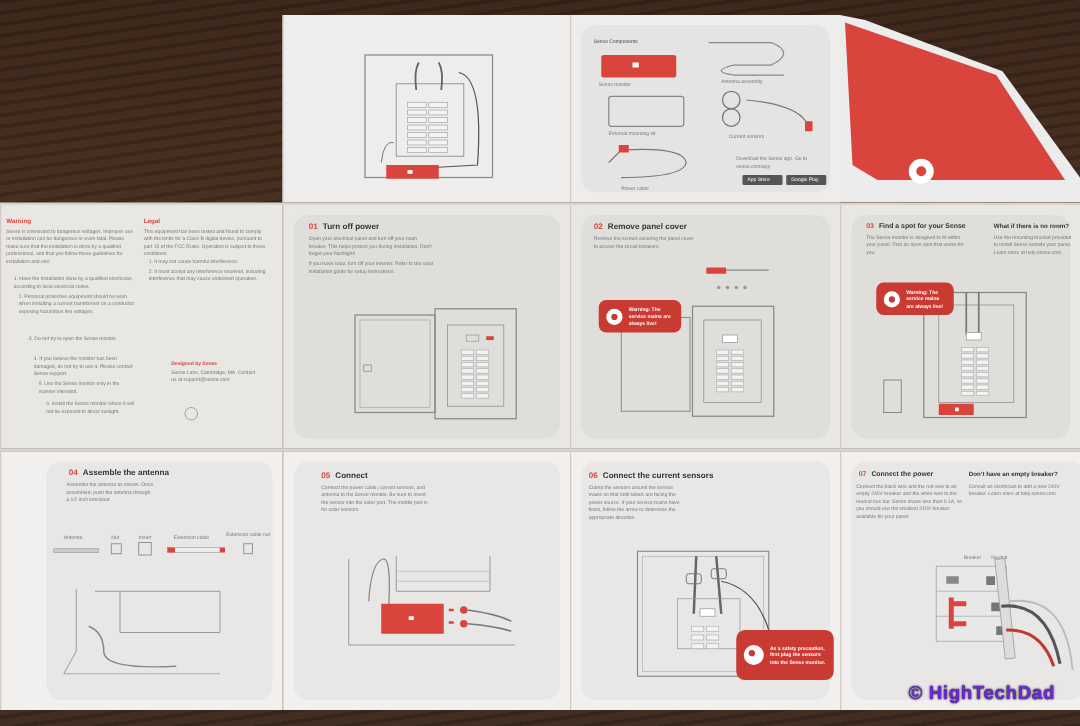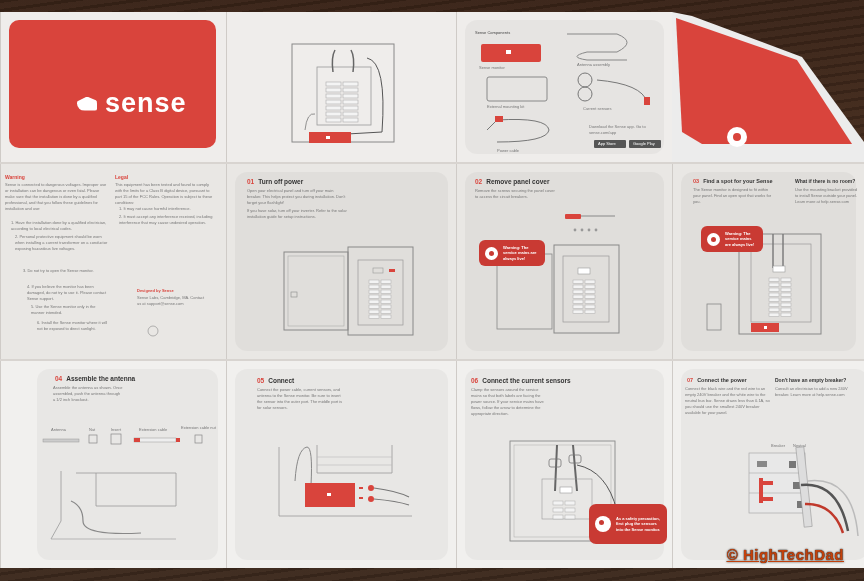--- a/index.html
+++ b/index.html
@@ -75,43 +75,34 @@
   }
   .warn-dot::after {
     content: ""; position: absolute; left: 4px; top: 4px; width: 5px; height: 5px;
     border-radius: 50%; background: #c93a33;
   }
   .warn-text { color: #fff; font-size: 4px; line-height: 5.5px; font-weight: bold; }
 
   svg { position: absolute; }
   .watermark {
     position: absolute; right: 20px; bottom: 18px;
-    color: #c2410c; font-size: 15px; font-weight: bold;
+    color: #6d28d9; font-size: 15px; font-weight: bold;
     text-shadow: 0 0 2px #333, 0 0 1px #000;
     letter-spacing: 0.5px;
-    text-decoration: underline;
   }
   .fold-h { position: absolute; left: 0; width: 864px; height: 2px; background: #d8d4d0; }
 </style>
 </head>
 <body>
 
 <div class="wood-grain"></div>
 
 <div class="sheet">
 
   <div class="row row-top">
-    <div class="panel p1">
-      <div class="red-card">
-        <div class="logo">
-          <span class="logo-mark"></span>
-          <span>sense</span>
-        </div>
-      </div>
-    </div>
 
     <div class="panel p2">
       <svg width="230" height="150">
         <rect x="65" y="32" width="102" height="98" fill="none" stroke="#888" stroke-width="1"></rect>
         <rect x="90" y="55" width="54" height="58" fill="none" stroke="#999" stroke-width="0.8"></rect>
         <g stroke="#aaa" stroke-width="0.6" fill="#f4f4f4">
           <rect x="99" y="70" width="15" height="4"></rect>
             <rect x="116" y="70" width="15" height="4"></rect>
           <rect x="99" y="76" width="15" height="4"></rect>
             <rect x="116" y="76" width="15" height="4"></rect>

